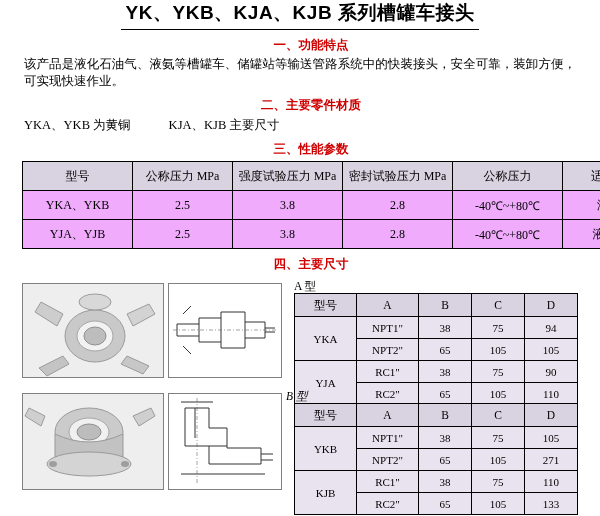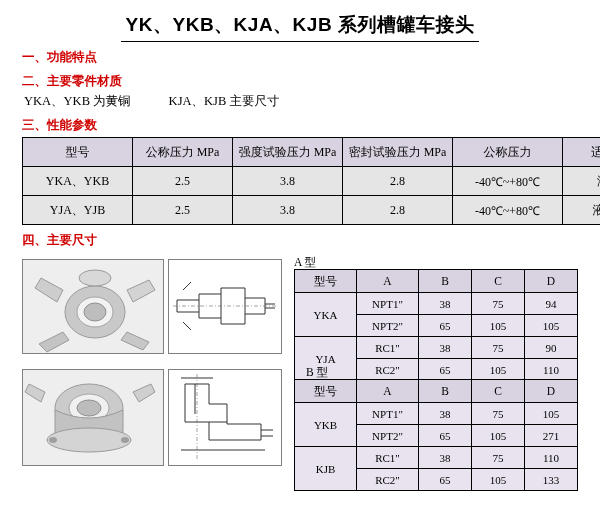--- a/index.html
+++ b/index.html
@@ -18,36 +18,36 @@
   .page {
     position: relative;
     width: 600px;
     height: 516px;
   }
   .title {
     text-align: center;
     font-size: 19px;
     font-weight: bold;
     letter-spacing: 0.5px;
-    padding-top: 12px;
     padding-bottom: 2px;
     font-family: "Liberation Sans", sans-serif;
   }
   .title-underline {
     width: 358px;
     height: 1px;
     background: #000;
     margin: 1px auto 0 auto;
   }
   .section-head {
     color: #d00000;
     font-weight: bold;
     font-size: 12.5px;
     margin: 7px 0 2px 22px;
     font-family: "Liberation Sans", sans-serif;
+    text-align: center;
   }
   .body-text {
     font-size: 12.5px;
     line-height: 17px;
     margin: 0 24px 0 24px;
     text-align: justify;
   }
   .material-line {
     font-size: 12.5px;
     margin: 0 0 0 24px;
@@ -70,21 +70,21 @@
     text-align: center;
     font-size: 12px;
     height: 26px;
     font-family: "Liberation Serif", serif;
     font-weight: normal;
   }
   table.perf thead td {
     background: #d9d2e0;
   }
   table.perf tbody td {
-    background: #e5e5e5;
+    background: #f0abfc;
   }
   .perf-col0 { width: 110px; }
   .perf-col1 { width: 100px; }
   .perf-col2 { width: 110px; }
   .perf-col3 { width: 110px; }
   .perf-col4 { width: 110px; }
   .perf-col5 { width: 105px; }
   .spaced { letter-spacing: 6px; }
 
   
@@ -138,20 +138,21 @@
 </style>
 </head>
 <body>
 
 <div class="page">
 
   <div class="title">YK、YKB、KJA、KJB 系列槽罐车接头</div>
   <div class="title-underline"></div>
 
   <div class="section-head">一、功能特点</div>
+  <div class="body-text">该产品是液化石油气、液氨等槽罐车、储罐站等输送管路系统中的快装接头，安全可靠，装卸方便，可实现快速作业。</div>
 
   <div class="section-head">二、主要零件材质</div>
   <div class="material-line">
     <span>YKA、YKB 为黄铜</span><span class="gap"></span><span>KJA、KJB 主要尺寸</span>
   </div>
 
   <div class="section-head">三、性能参数</div>
 
   <table class="perf">
     <colgroup>
@@ -299,21 +300,21 @@
           <path d="M92 60 L104 60 M92 66 L104 66"></path>
           <path d="M12 8 L44 8"></path>
           <path d="M12 80 L96 80"></path>
         </g>
         <g stroke="#666" stroke-width="0.6" stroke-dasharray="4 2 1 2">
           <path d="M28 4 L28 90"></path>
         </g>
       </svg>
     </div>
 
-    <div class="type-label" style="left:306px; top:110px;">B 型</div>
+    <div class="type-label" style="left:286px; top:110px;font-style:italic;">B 型</div>
 
     <table class="dim" style="left:294px; top:124px;">
       <colgroup>
         <col class="dim-c0">
           <col class="dim-c1">
           <col class="dim-c2">
           <col class="dim-c3">
           <col class="dim-c4">
       </colgroup>
       <tbody>

